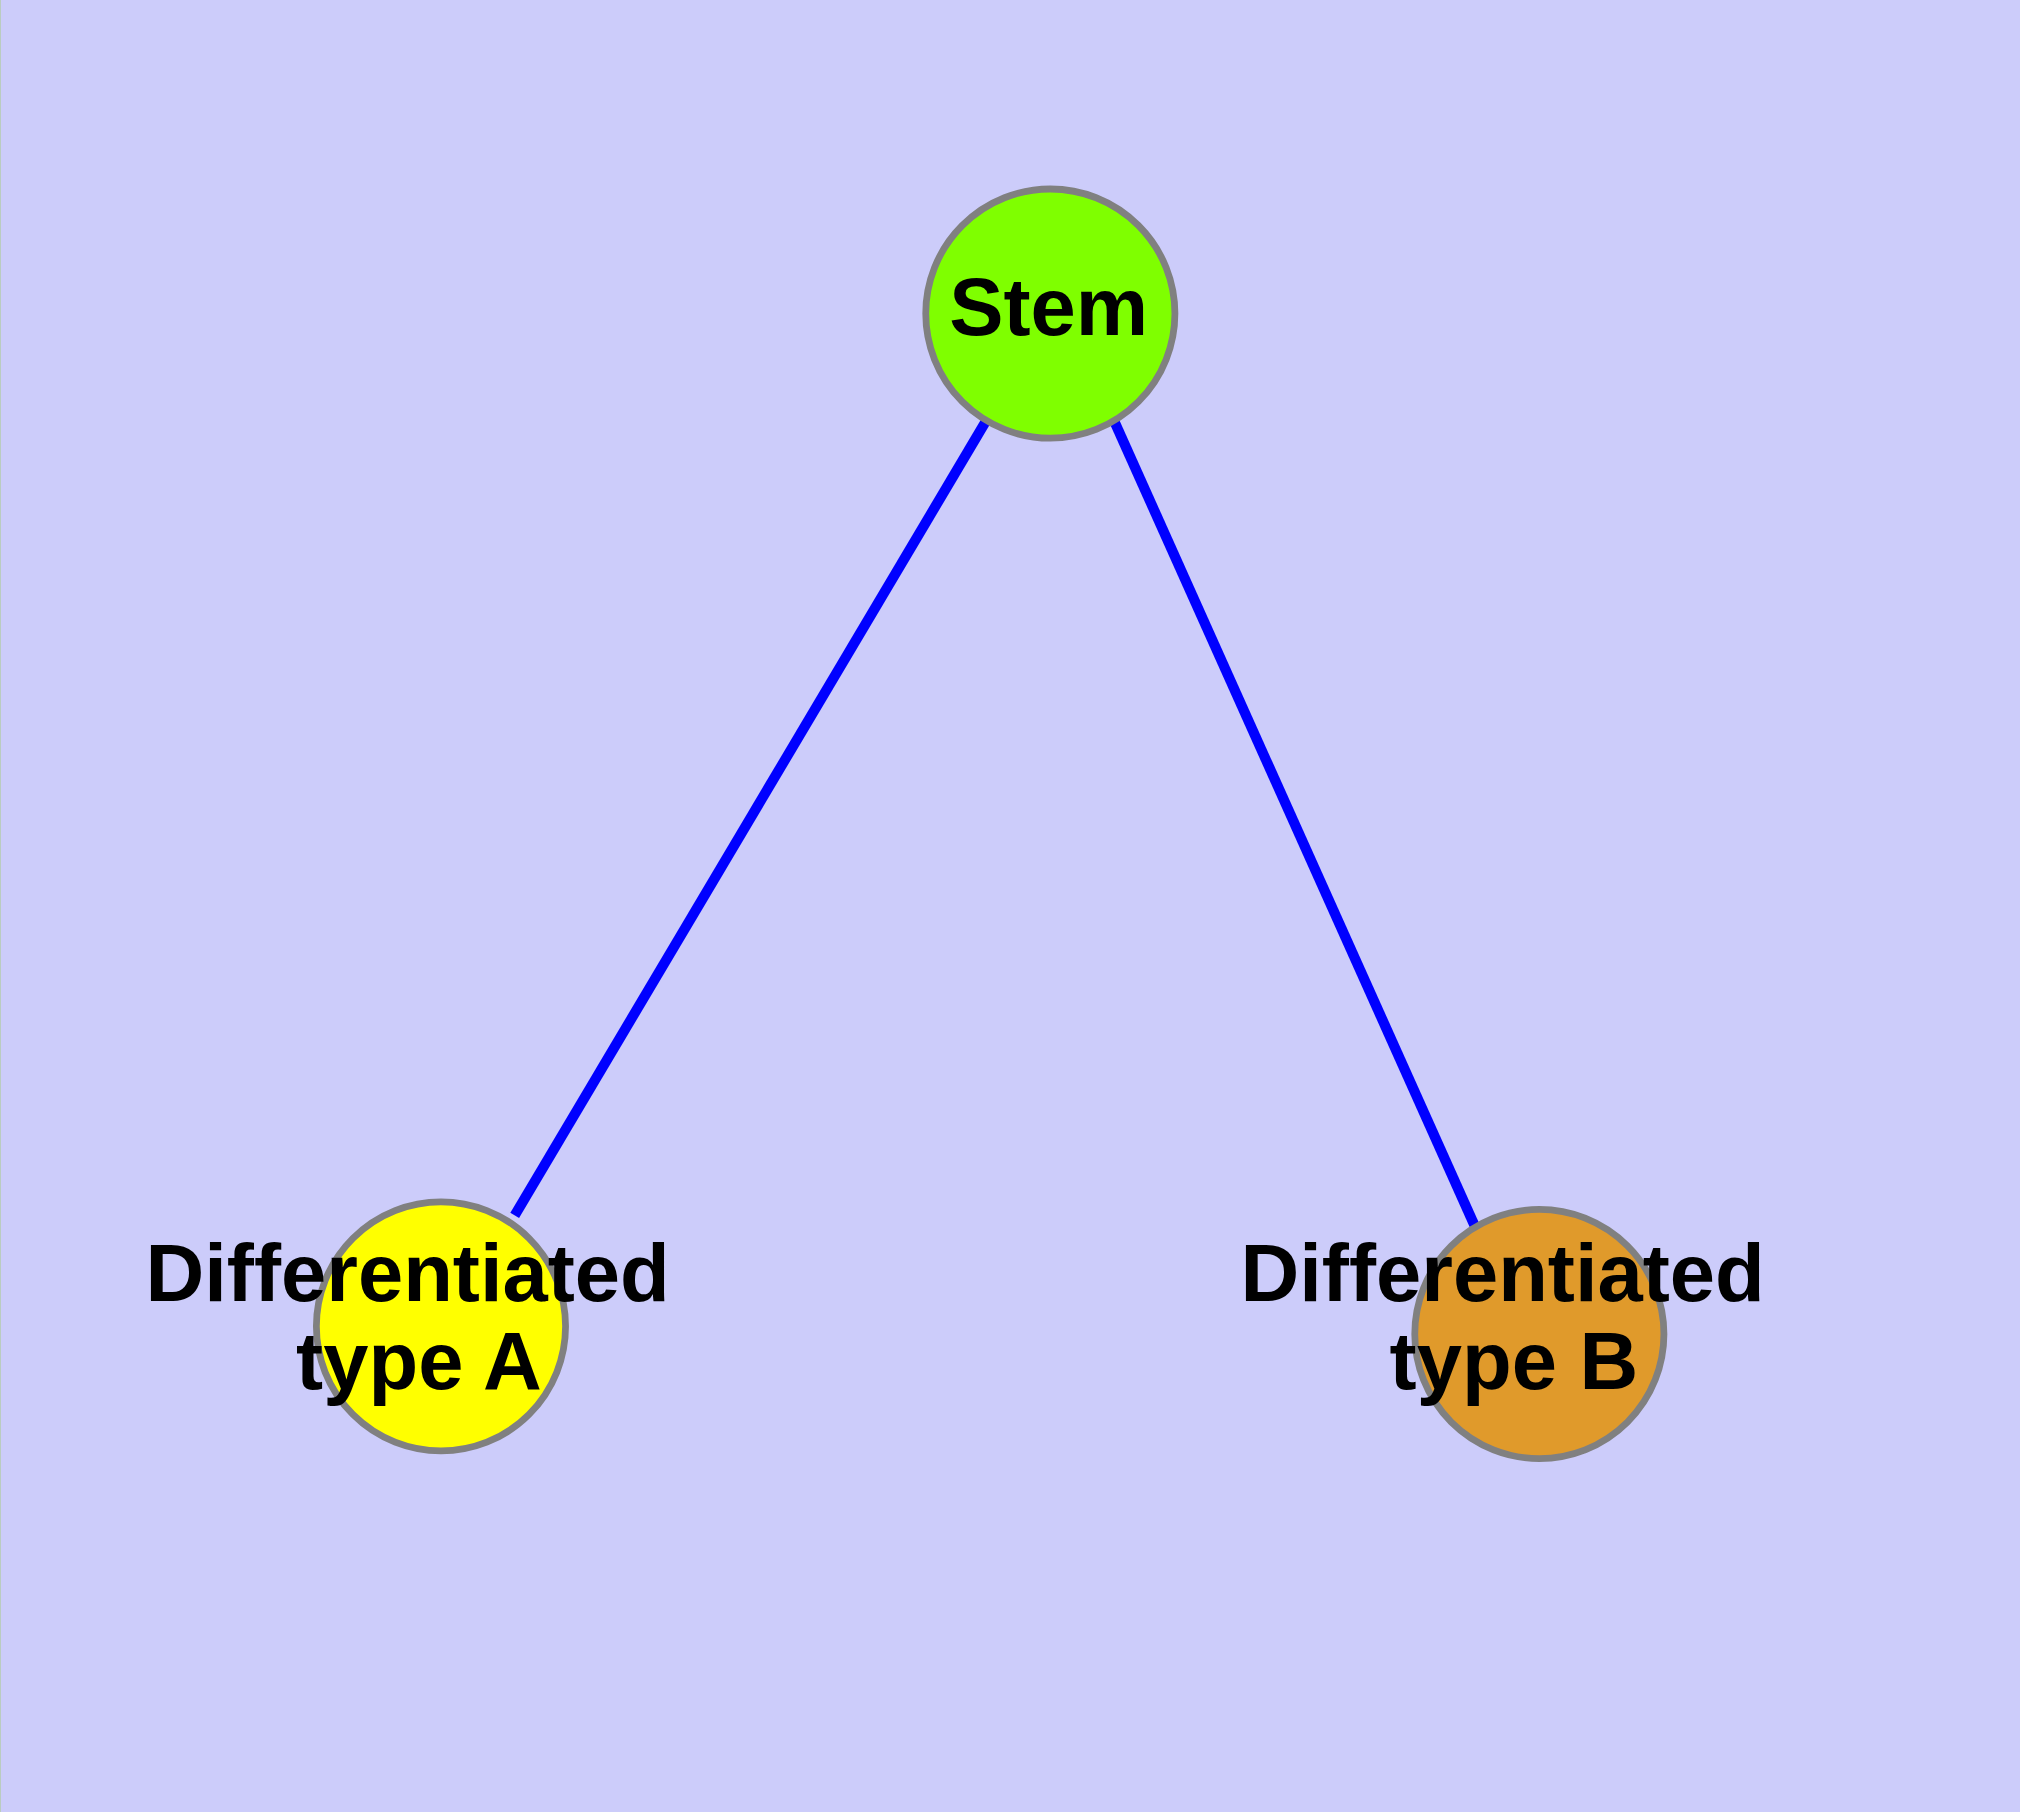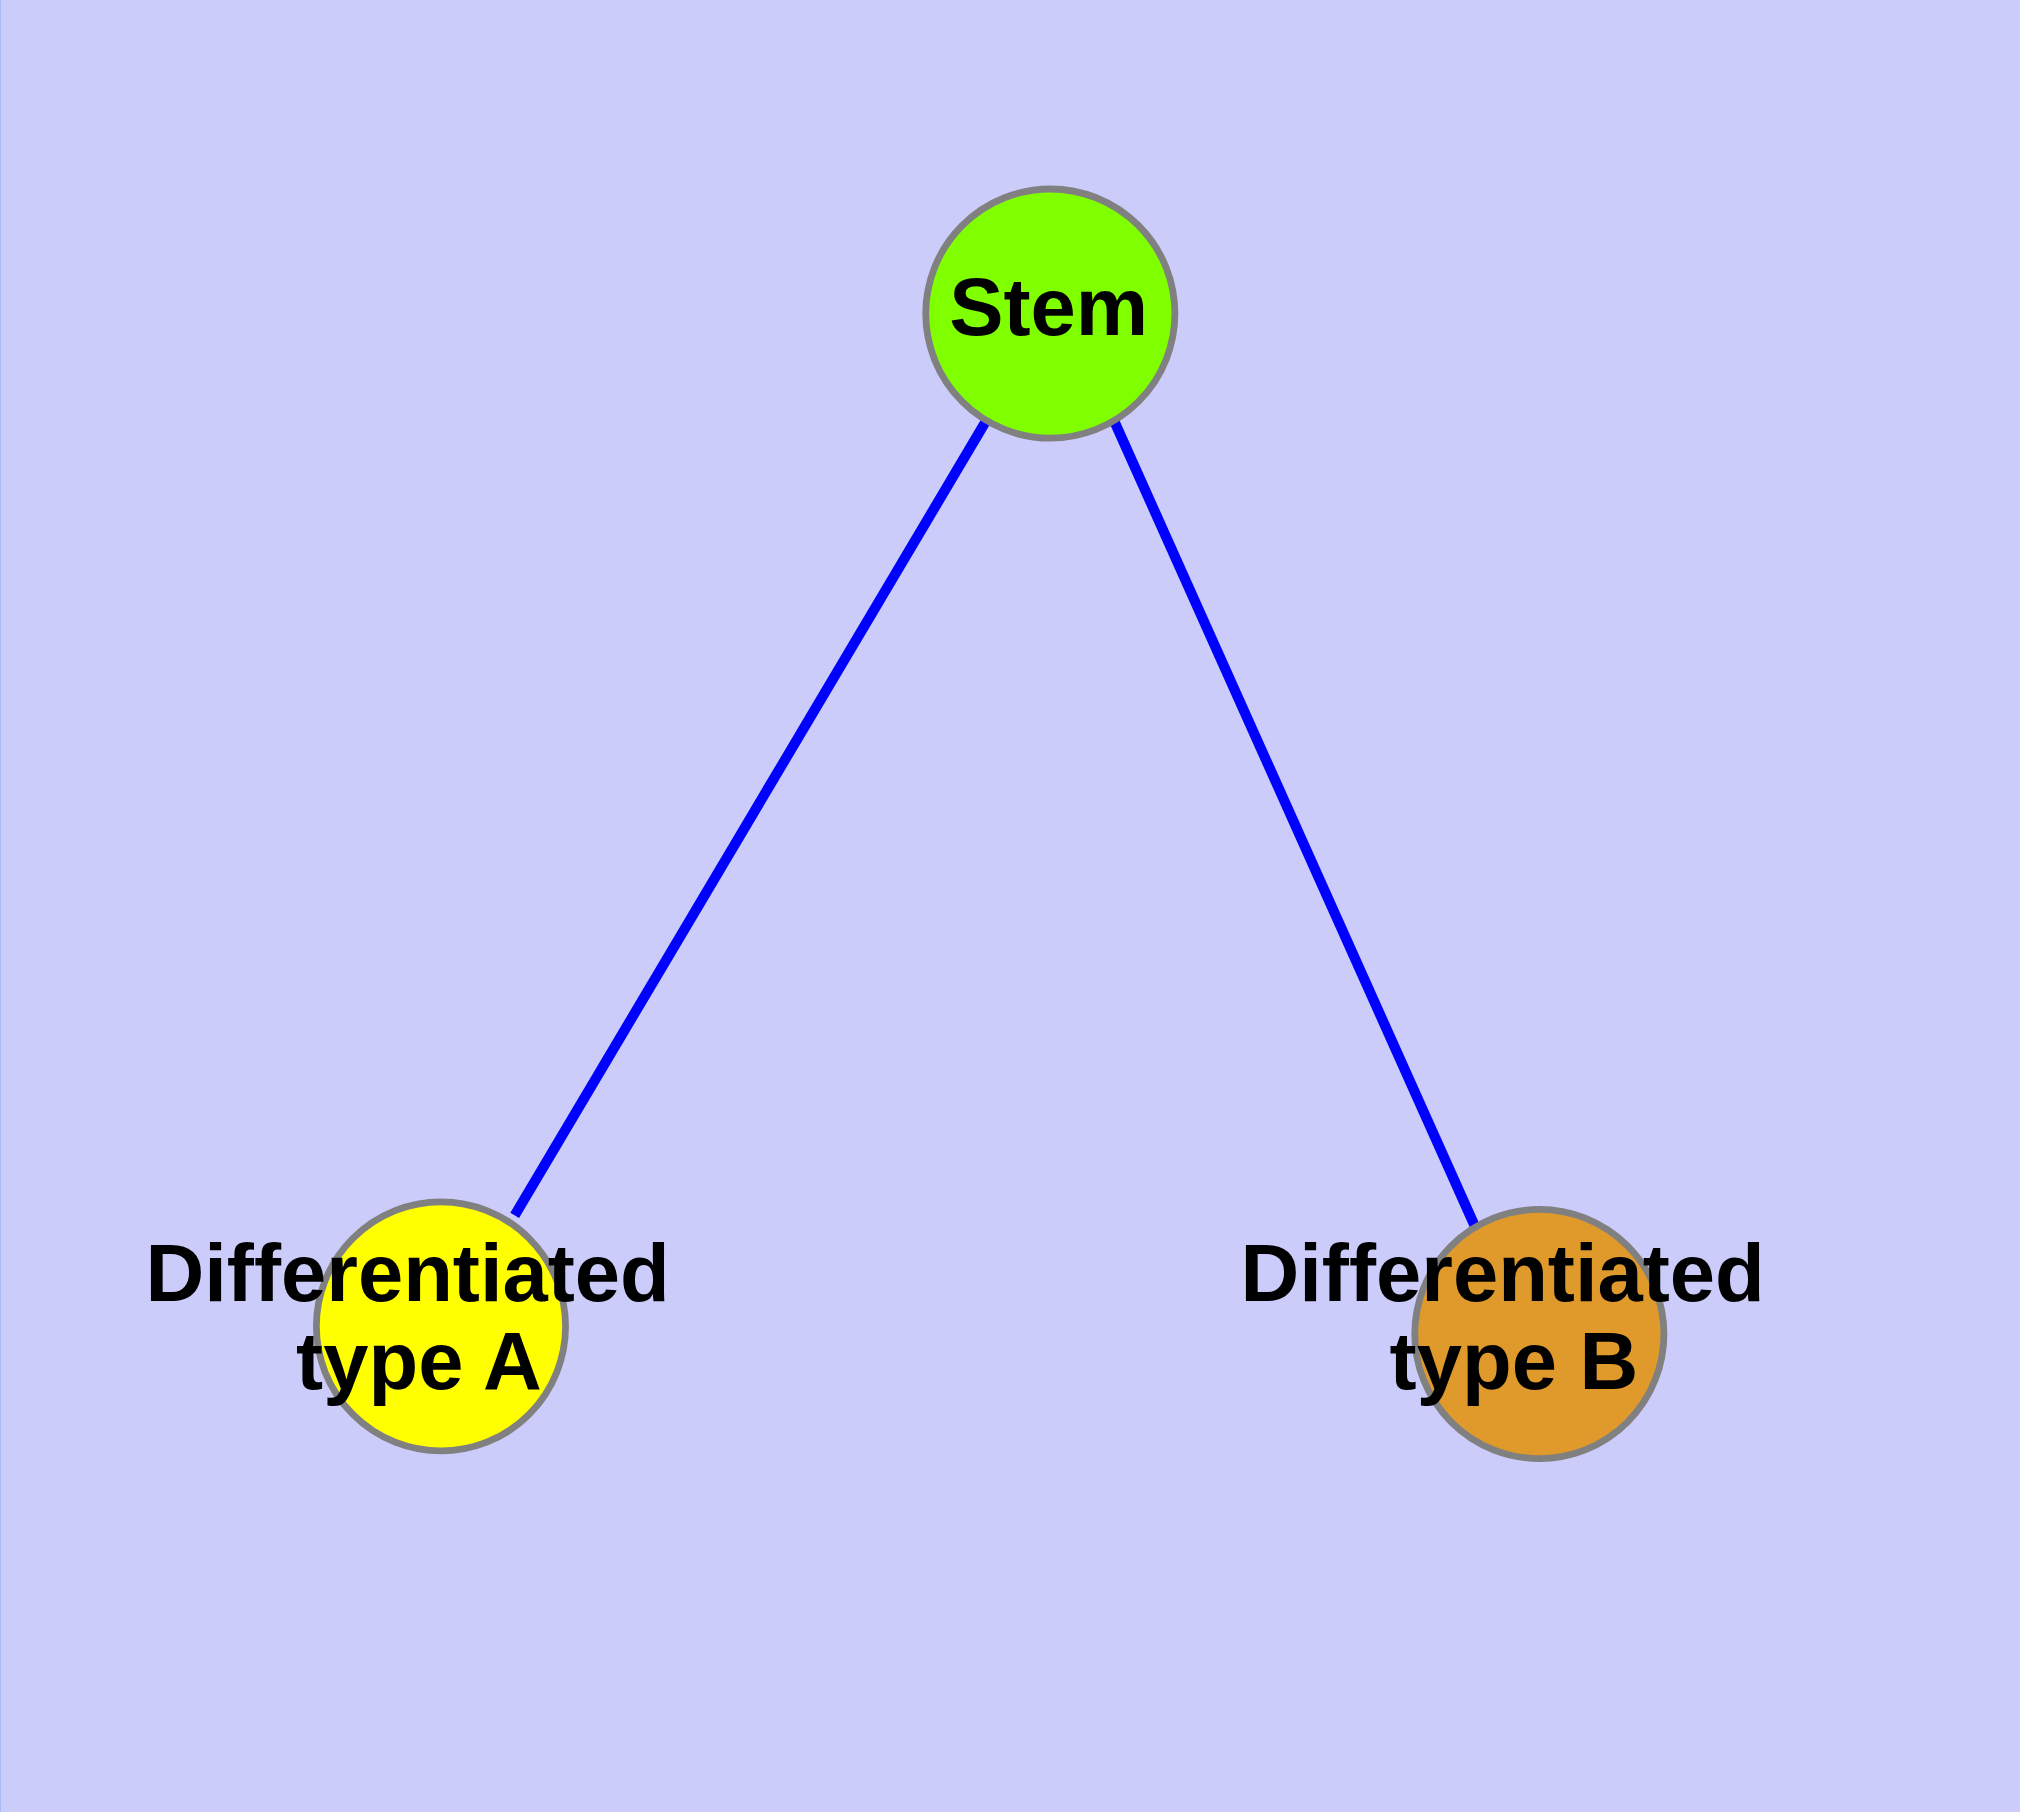--- a/index.html
+++ b/index.html
@@ -28,21 +28,21 @@
     font-family: "Liberation Sans", sans-serif;
     dominant-baseline: middle;
     text-anchor: middle;
   }
   .node-label-stem { font-size: 96px; }
   .node-label-multi { font-size: 96px; }
 </style>
 </head>
 <body style="background: rgb(204, 204, 250);">
 
-<div id="stage" style="width: 2021px; height: 1812px; background: #3b82f6;">
+<div id="stage" style="width: 2021px; height: 1812px; background: #84cc16;">
   <svg id="graph-svg" viewBox="0 0 2384 2138">
 
     <rect x="0" y="0" width="2384" height="2138" fill="#ccccfa"></rect>
 
     <g>
       <line class="graph-edge" stroke="#0000ff" stroke-width="12" stroke-linecap="butt" x1="1163" y1="497" x2="607" y2="1434"></line>
       <line class="graph-edge" stroke="#0000ff" stroke-width="12" stroke-linecap="butt" x1="1314" y1="496" x2="1740" y2="1447"></line>
     </g>
 
     <g>

